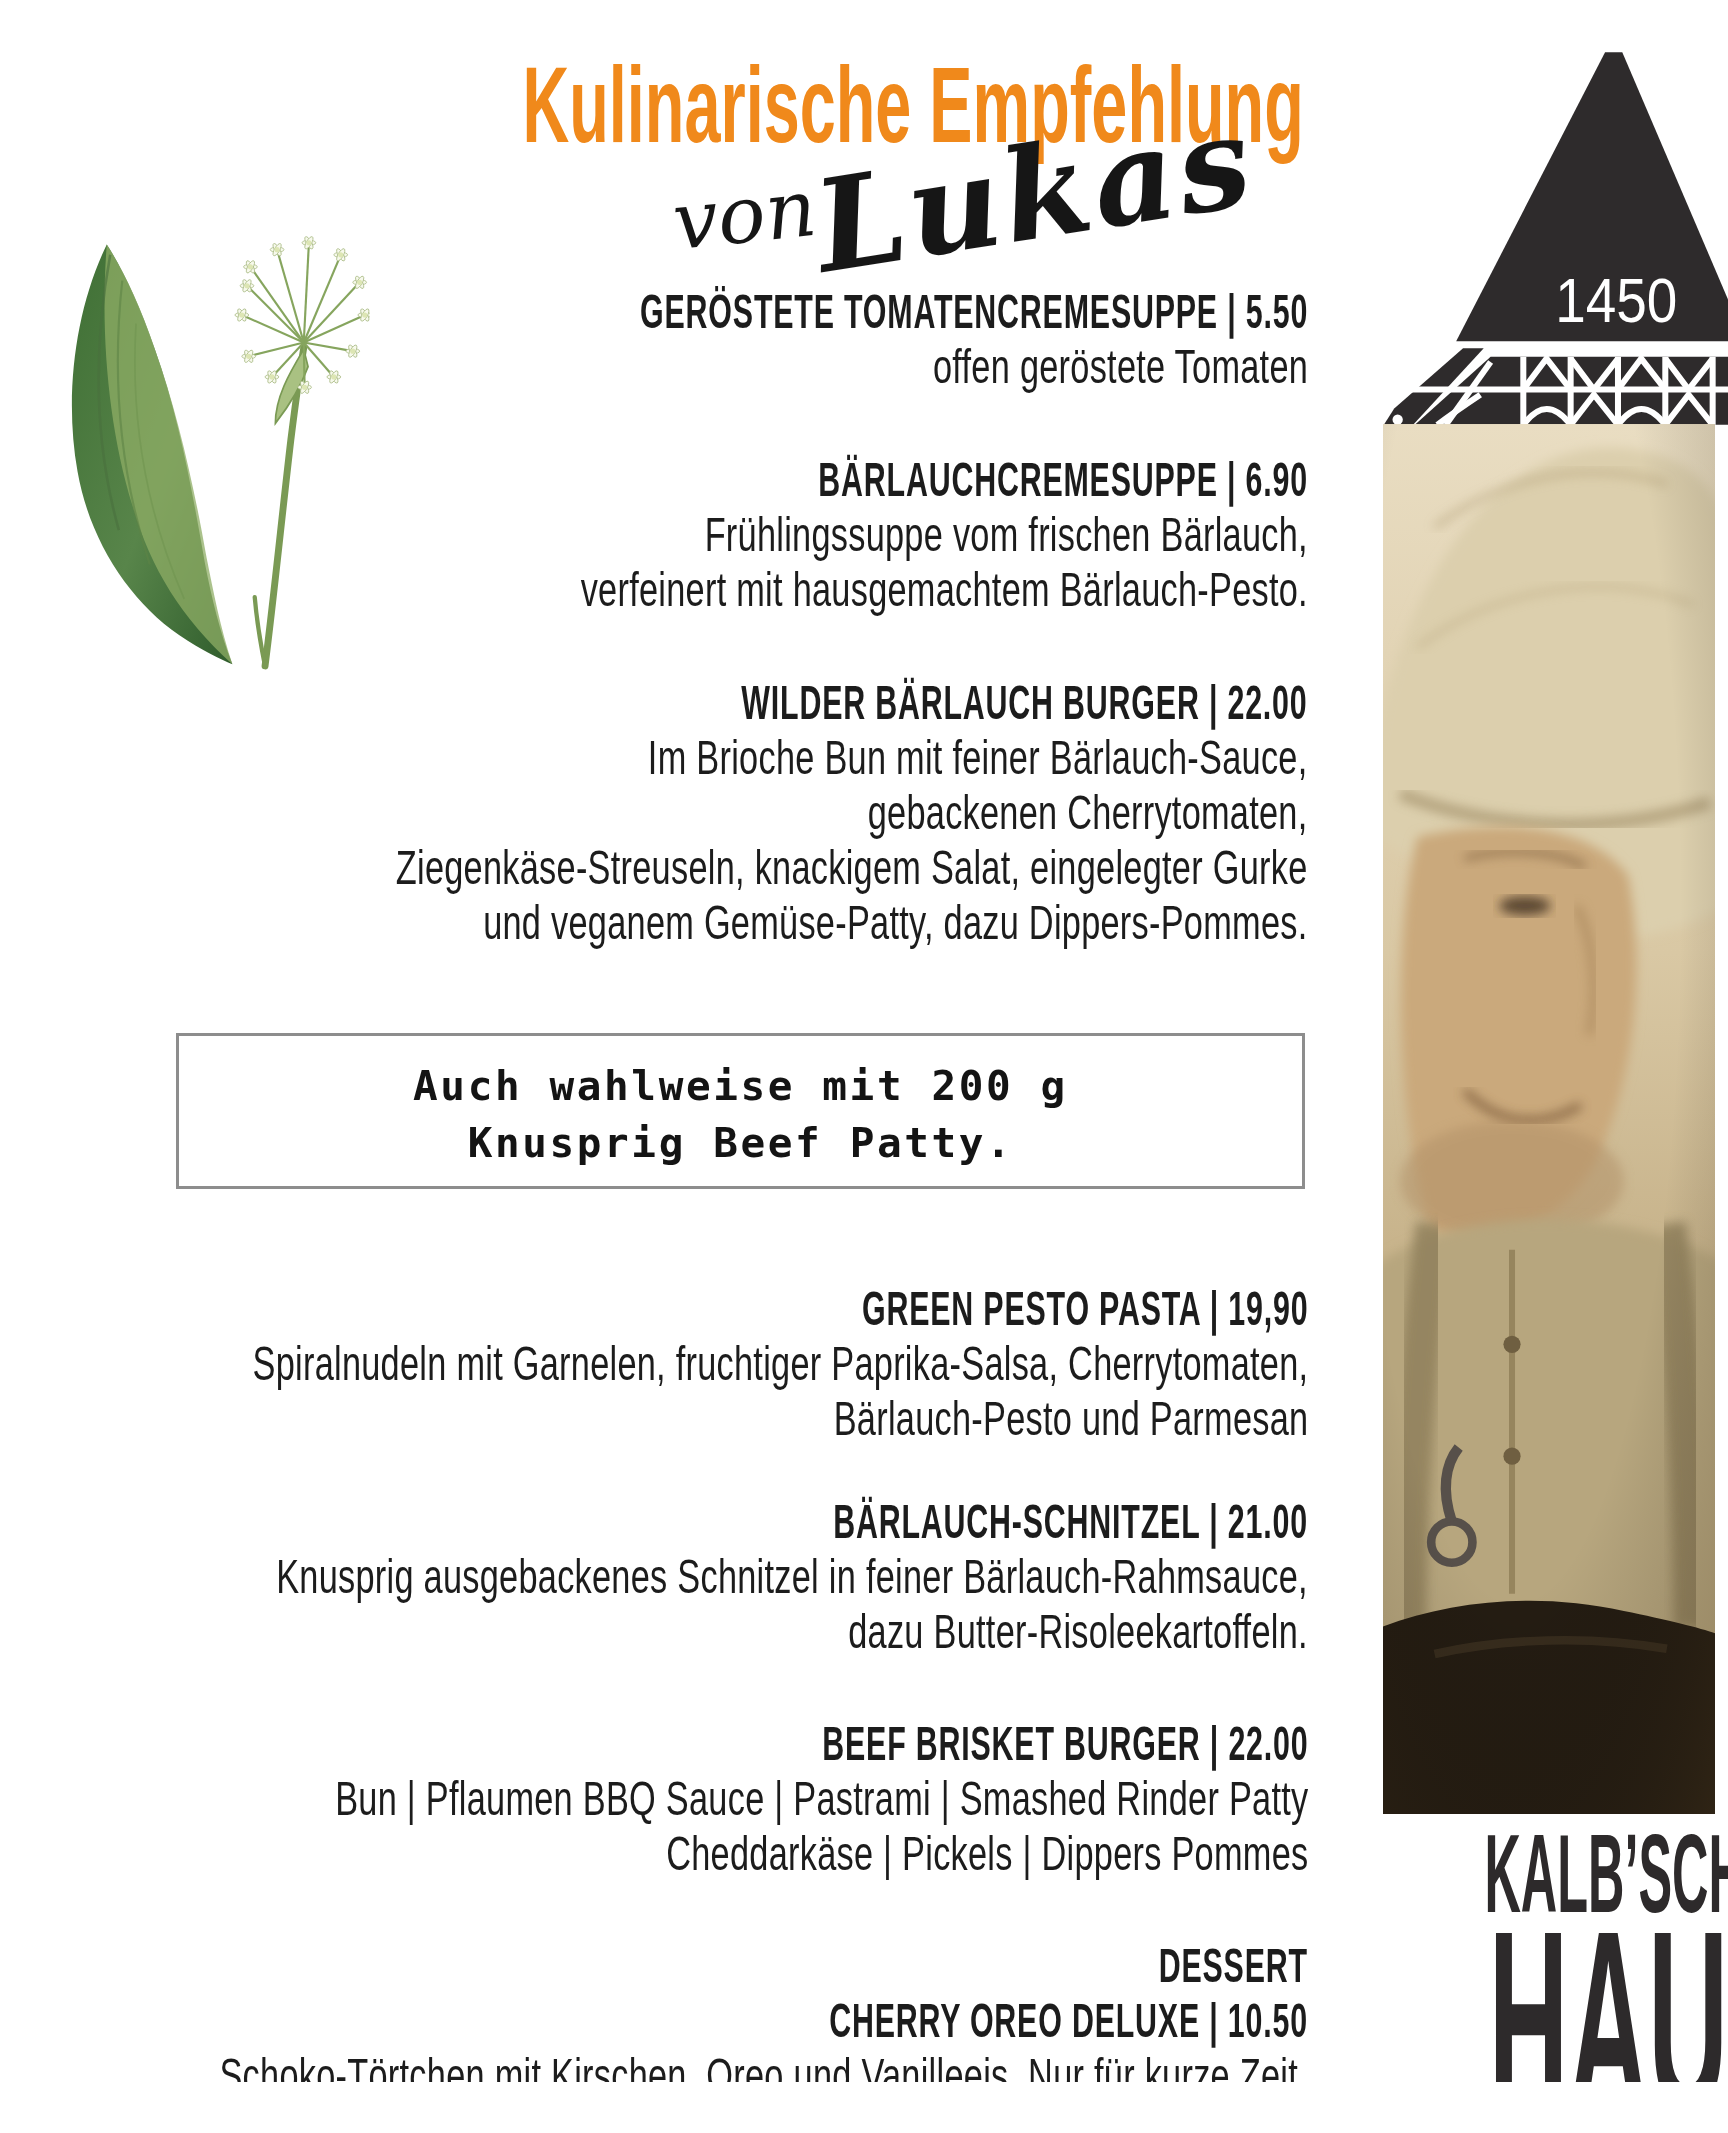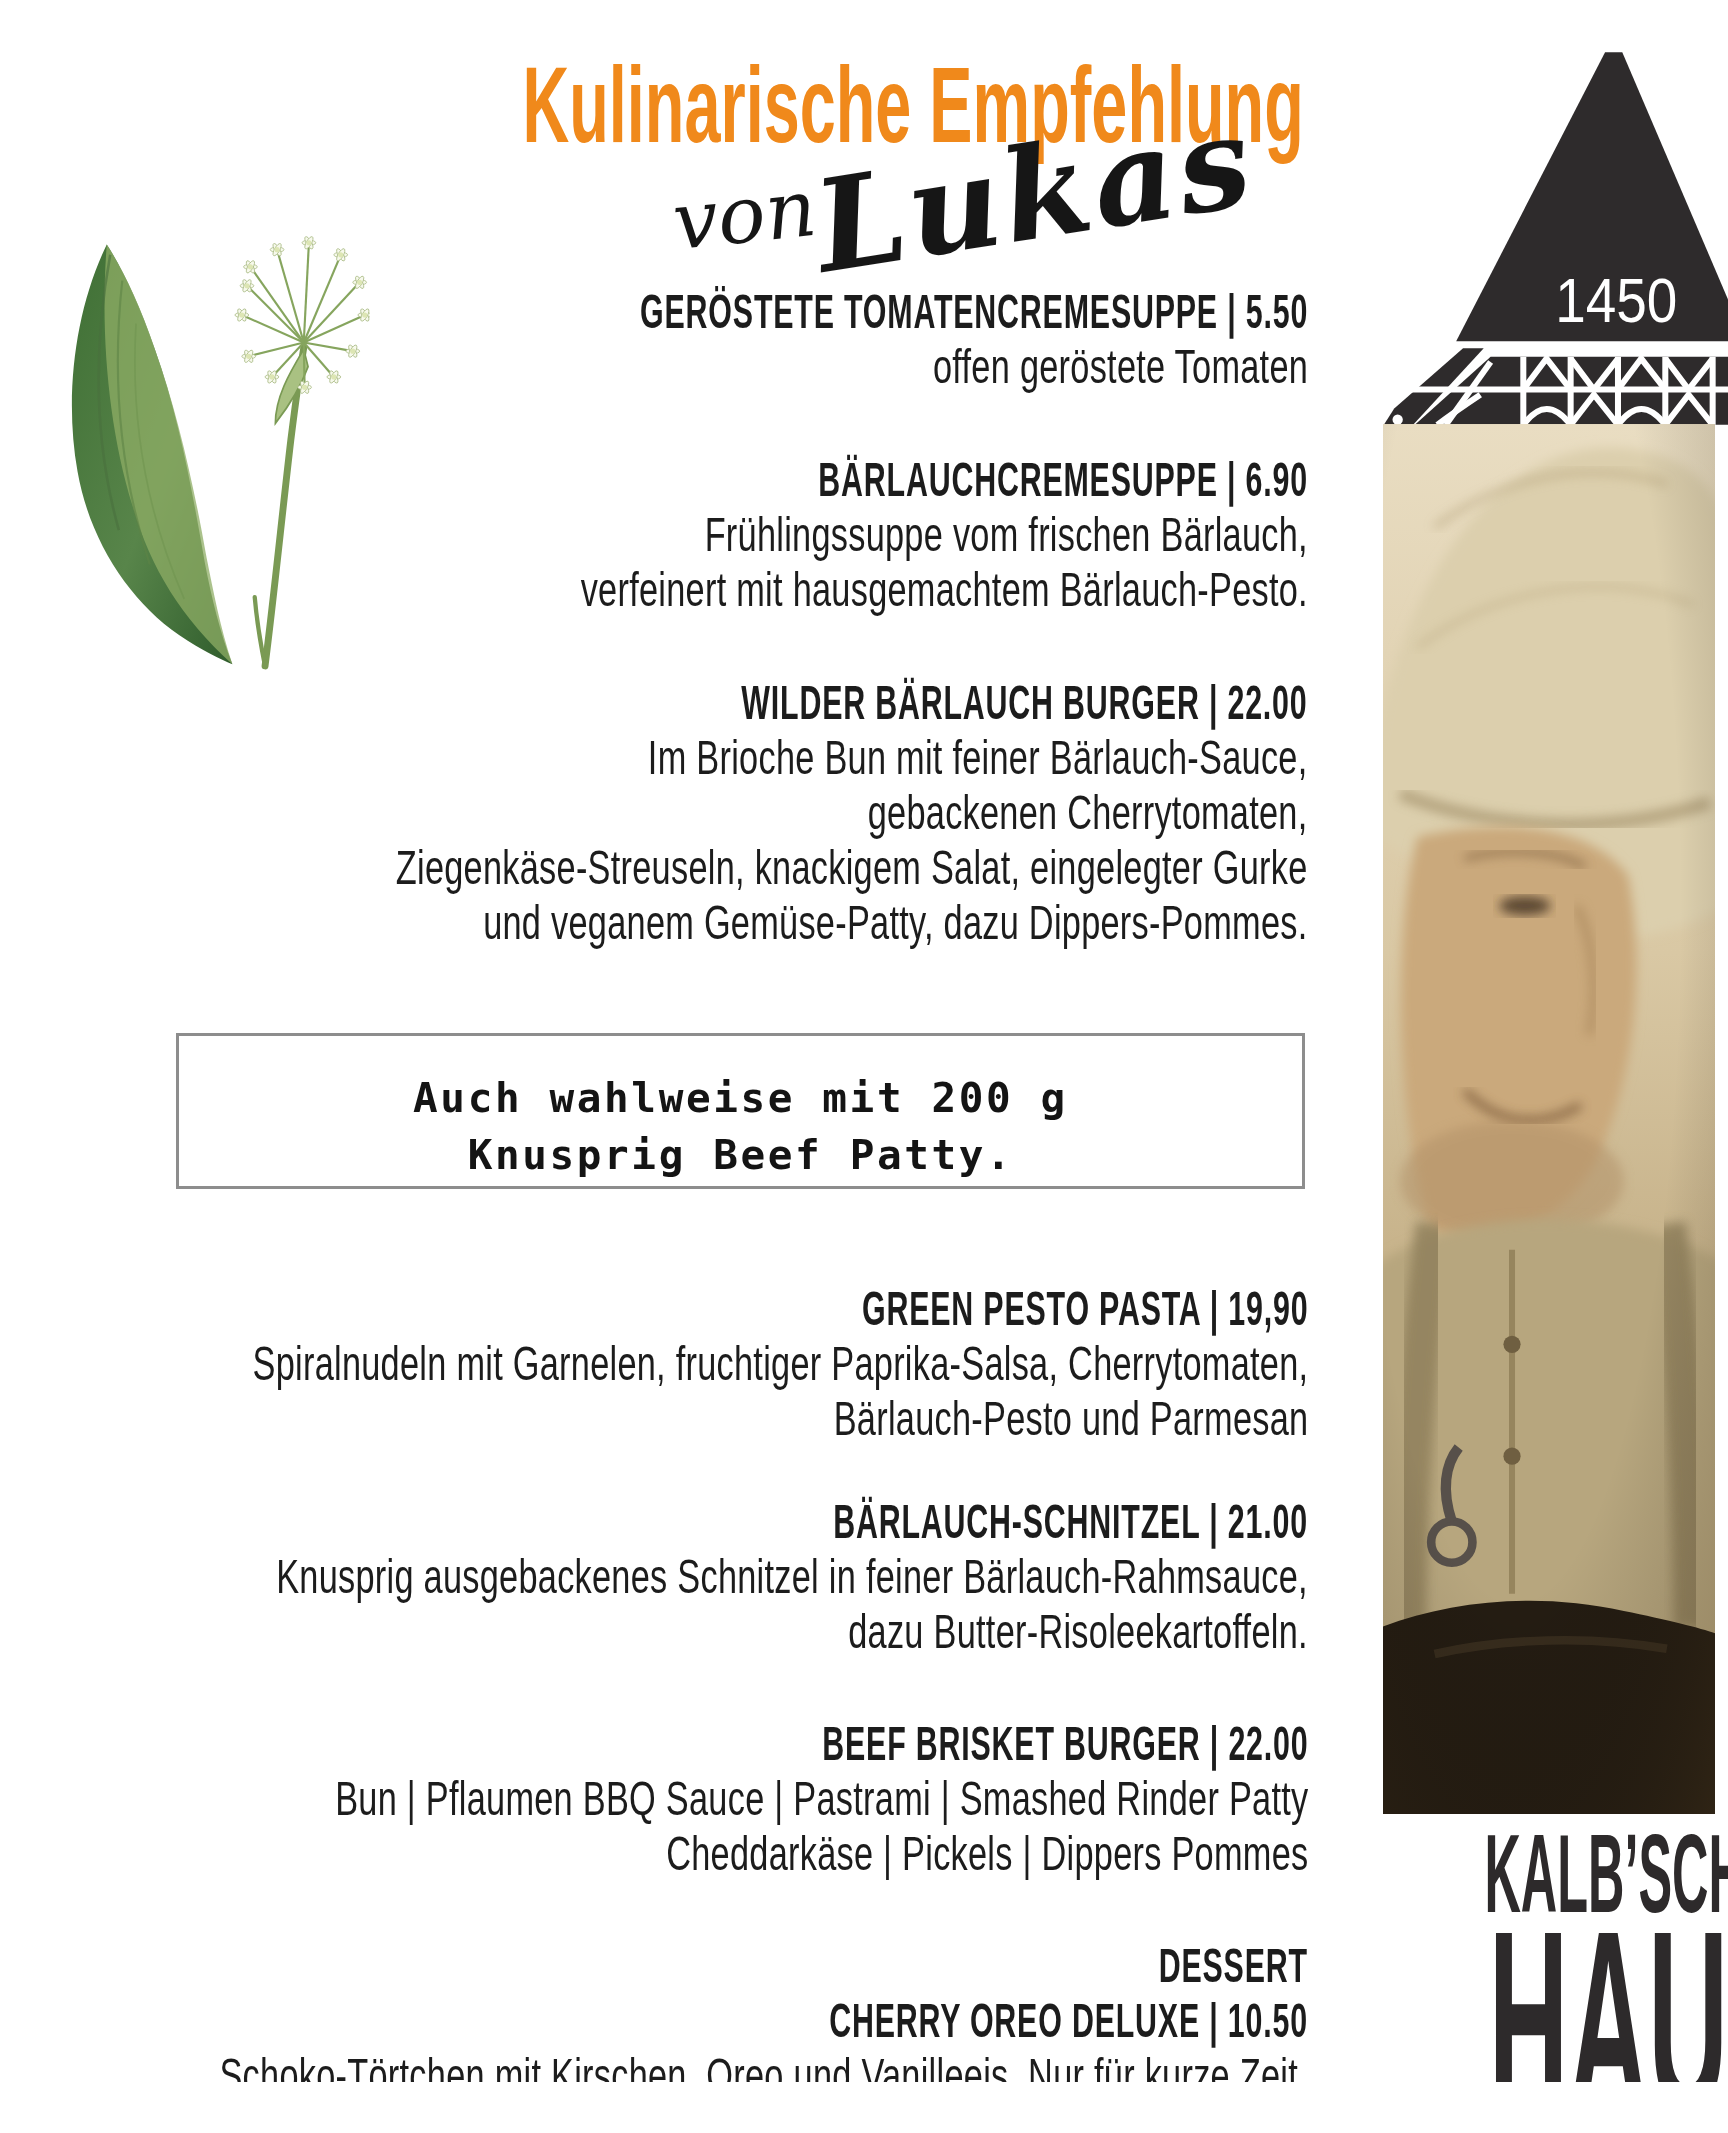--- a/index.html
+++ b/index.html
@@ -18,21 +18,21 @@
 
   
   .sec{position:absolute;right:421px;white-space:nowrap;text-align:right;
        transform:scaleX(.70);transform-origin:100% 0;
        font-size:49px;line-height:55px;color:#1c1c1c;letter-spacing:0.4px;}
   .tt{display:block;font-weight:bold;letter-spacing:1.3px;transform:scaleX(.886);transform-origin:100% 50%;}
   .ln{display:block;}
 
   
   .opt-box{position:absolute;left:176px;top:1033px;width:1129px;height:156px;box-sizing:border-box;
-           border:3.4px solid #8d8d8d;background:#fff;text-align:center;padding-top:34px;}
+           border:3.4px solid #8d8d8d;background:#fff;text-align:center;padding-top:22px;}
   .opt-box .bx{display:block;font-family:"DejaVu Sans Mono",monospace;font-size:41px;line-height:57px;
                letter-spacing:2.6px;color:#141414;font-weight:bold;white-space:nowrap;}
 
   
   .logo-svg{position:absolute;left:1377px;top:52px;width:352px;height:373px;}
   .photo-svg{position:absolute;left:1383px;top:424px;width:332px;height:1390px;}
   .plant-svg{position:absolute;left:50px;top:229px;width:320px;height:449px;}
 
   .brand{position:absolute;left:1392px;top:1826px;width:336px;text-align:center;color:#2d2a2b;}
   .brand-line1{display:block;white-space:nowrap;font-weight:bold;font-size:112px;line-height:96px;

